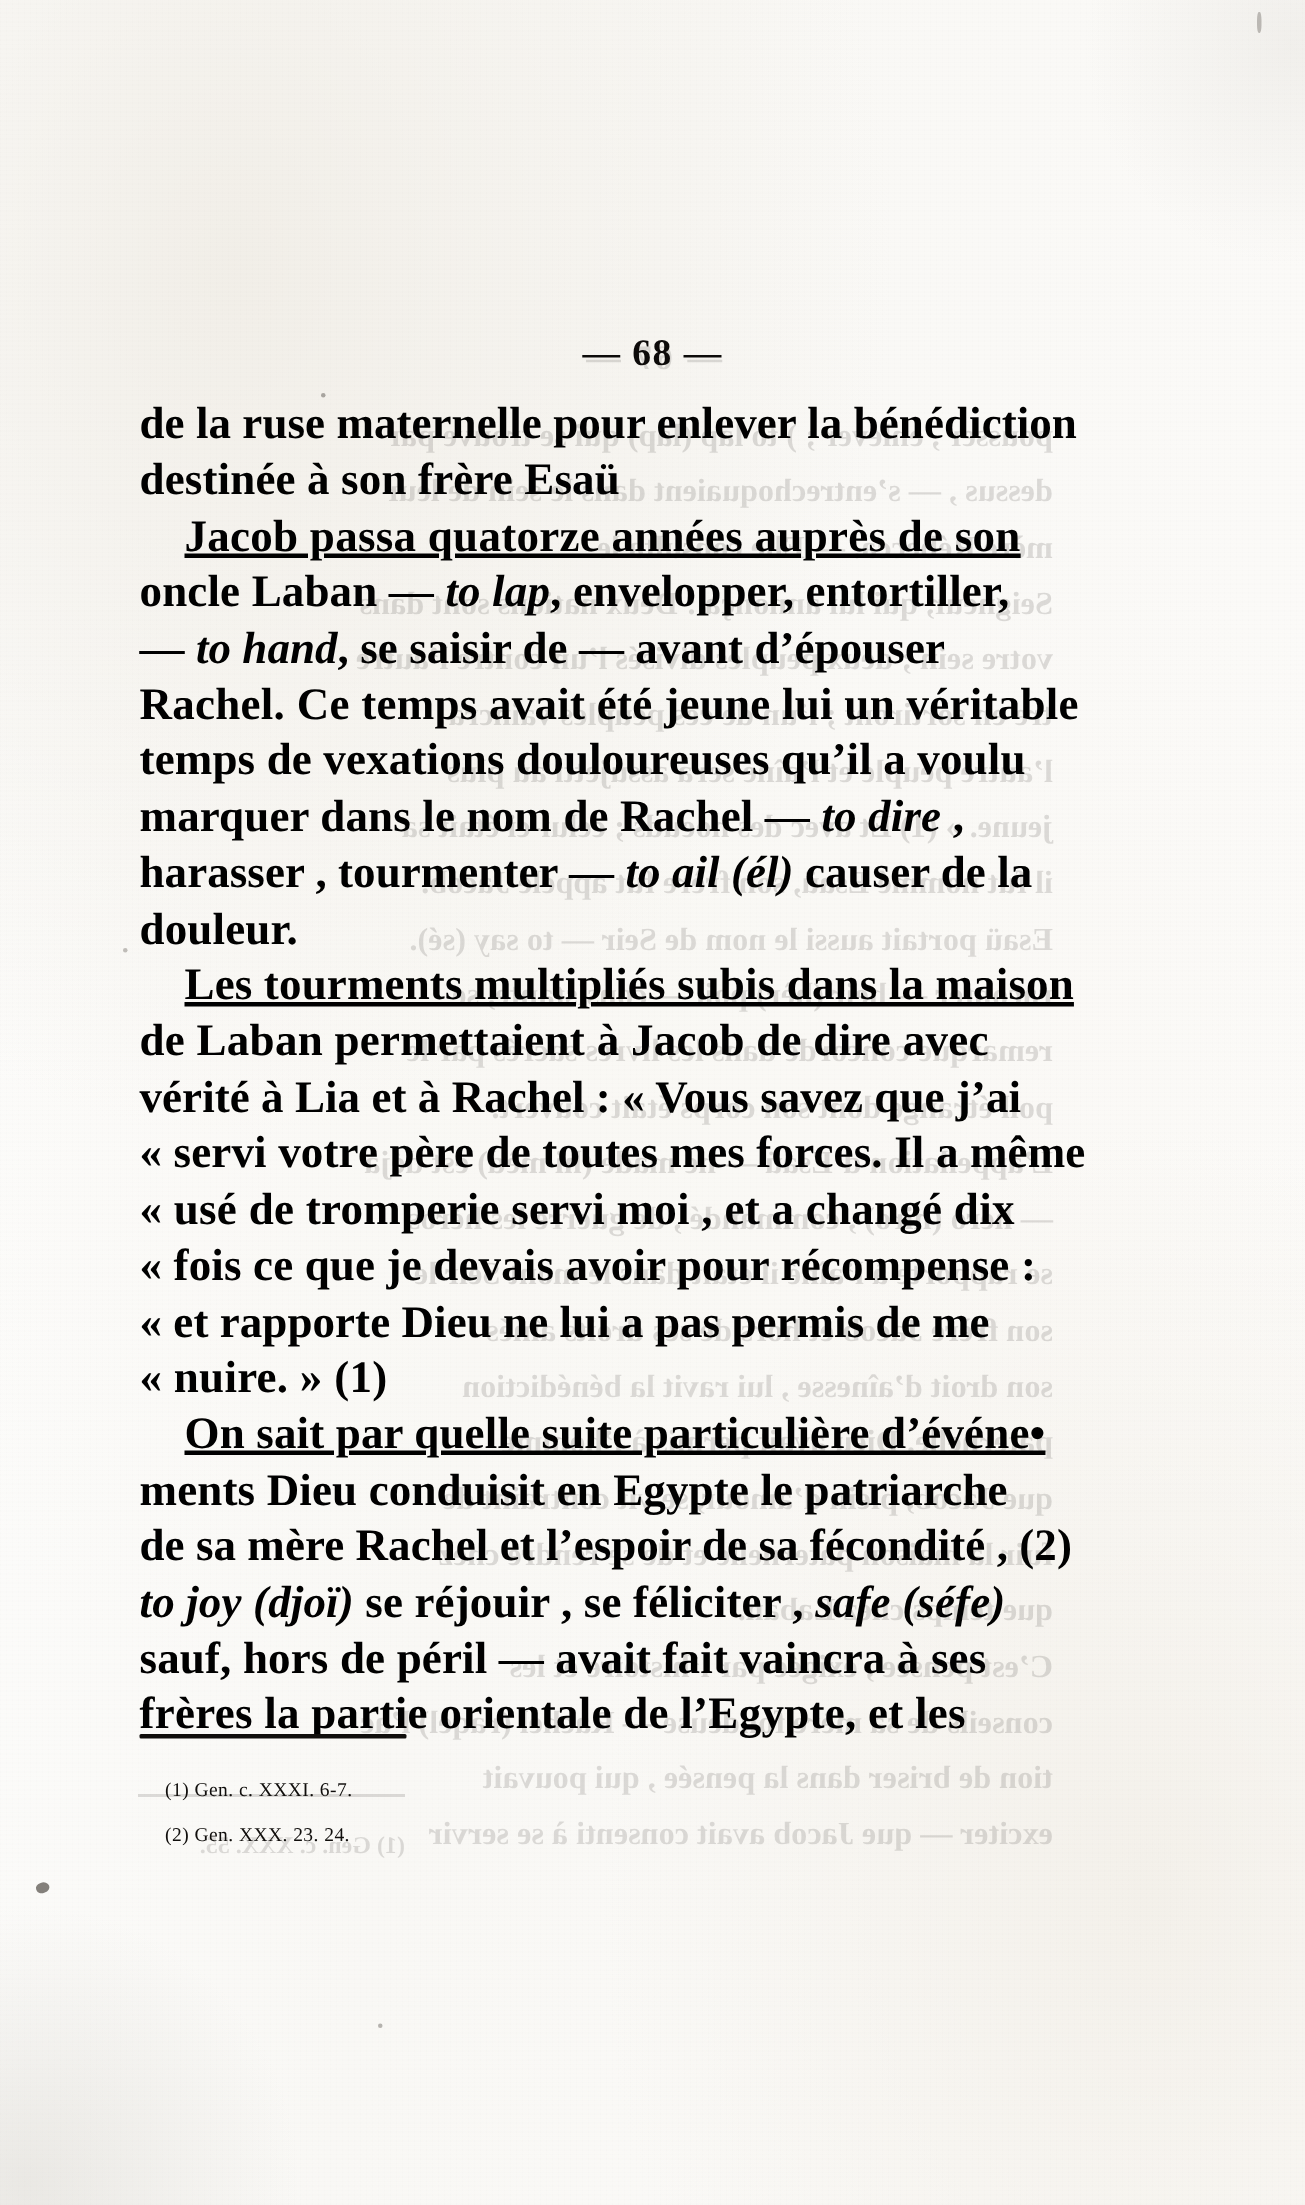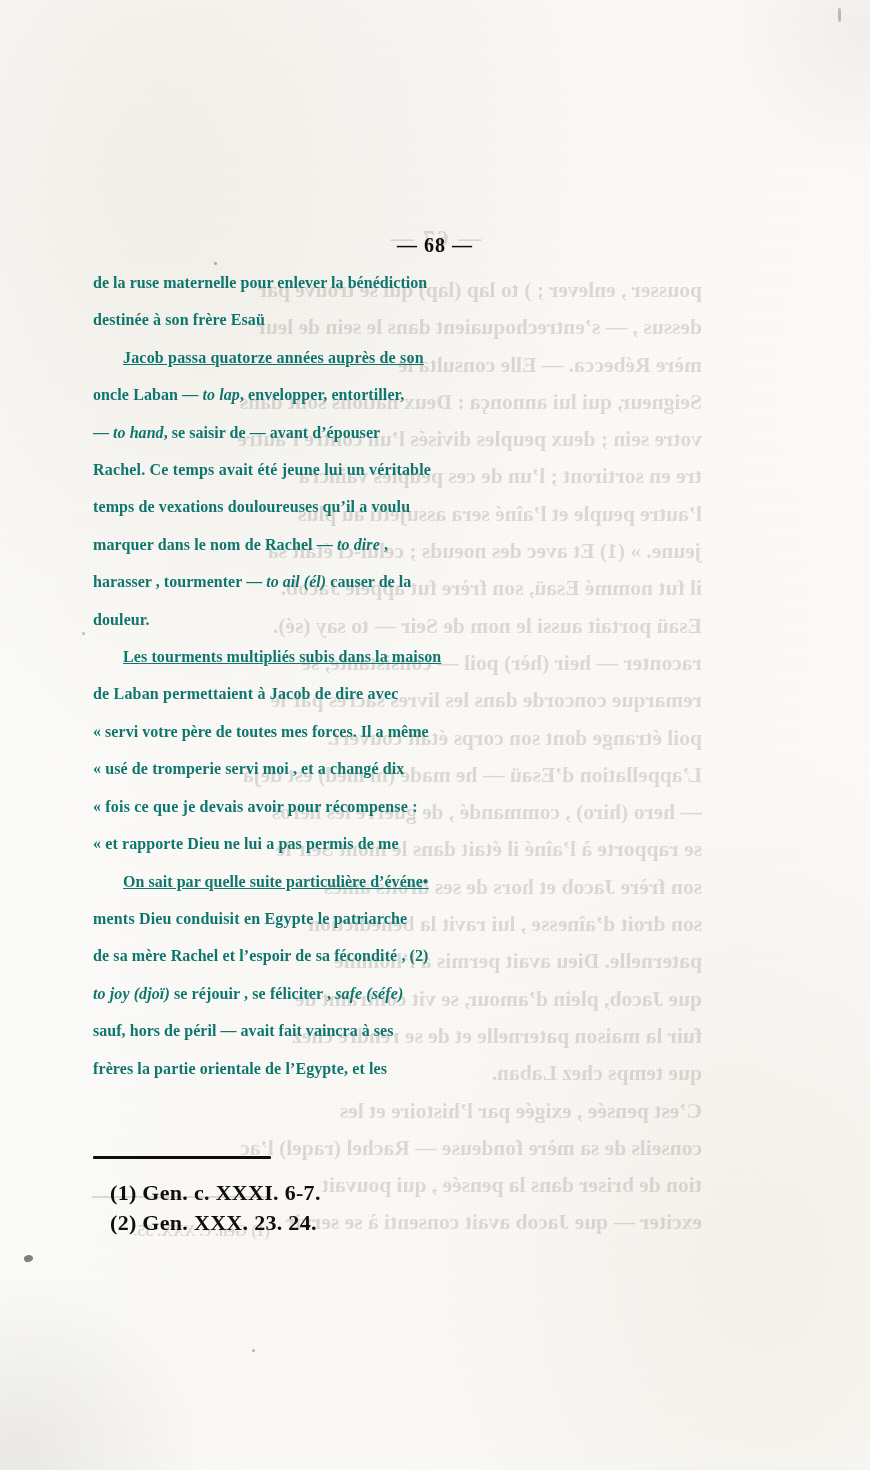--- a/index.html
+++ b/index.html
@@ -99,44 +99,44 @@
   
   #content {
     position: absolute;
     left: 0; top: 0;
     width: 870px;
     height: 1470px;
   }
 
   .page-number {
     position: absolute;
-    top: 234px;
+    top: 222px;
     left: 0;
     width: 870px;
     text-align: center;
-    font-size: 20px;
+    font-size: 25px;
     font-weight: 700;
     letter-spacing: 1px;
     color: #0d0b0a;
   }
 
   #textblock {
     position: absolute;
     left: 93px;
     top: 264px;
     width: 610px;
   }
 
   .ln {
     display: block;
     white-space: nowrap;
-    font-size: 16px;
+    font-size: 30px;
     line-height: 37.4px;
     font-weight: 700;
-    color: #0f766e;
+    color: #000000;
     letter-spacing: 0.1px;
   }
   
   .ln:nth-child(3n)   { letter-spacing: 0.18px; }
   .ln:nth-child(4n+1) { letter-spacing: 0.04px; }
 
   .ln.indent { padding-left: 30px; text-decoration: underline; }
   .ln i { font-style: italic; font-weight: 700; text-align: right; }
 
   
@@ -151,23 +151,23 @@
   }
   #footnotes {
     position: absolute;
     left: 110px;
     top: 1178px;
     width: 560px;
   }
   .fn {
     display: block;
     white-space: nowrap;
-    font-size: 22px;
+    font-size: 13px;
     line-height: 30px;
-    font-weight: 700;
+    font-weight: 400;
     color: #100e0c;
     letter-spacing: 0.3px;
   }
 
   
   .speck {
     position: absolute;
     background: #3a352f;
     border-radius: 50%;
     pointer-events: none;
@@ -255,24 +255,26 @@
         <span class="ln indent"><span>Jacob passa  quatorze années auprès de son</span></span>
         <span class="ln"><span>oncle Laban — </span><i>to lap</i><span>, envelopper,  entortiller,</span></span>
         <span class="ln"><span>— </span><i>to hand</i><span>, se saisir  de  —  avant  d’épouser</span></span>
         <span class="ln"><span>Rachel. Ce temps avait été jeune lui  un véritable</span></span>
         <span class="ln"><span>temps  de  vexations  douloureuses  qu’il  a voulu</span></span>
         <span class="ln"><span>marquer  dans  le  nom  de  Rachel  —  </span><i>to  dire</i><span> ,</span></span>
         <span class="ln"><span>harasser ,  tourmenter   —  </span><i>to ail (él)</i><span> causer de la</span></span>
         <span class="ln"><span>douleur.</span></span>
         <span class="ln indent"><span>Les tourments  multipliés  subis dans  la maison</span></span>
         <span class="ln"><span>de  Laban   permettaient  à  Jacob  de   dire  avec</span></span>
+        <span class="ln"><span>vérité à Lia  et  à Rachel : « Vous savez  que  j’ai</span></span>
         <span class="ln"><span>« servi votre père de toutes mes forces. Il a même</span></span>
         <span class="ln"><span>« usé  de tromperie  servi moi , et a changé  dix</span></span>
         <span class="ln"><span>« fois ce  que je devais avoir  pour  récompense :</span></span>
         <span class="ln"><span>« et  rapporte Dieu  ne  lui  a  pas permis de me</span></span>
+        <span class="ln"><span>« nuire. » (1)</span></span>
         <span class="ln indent"><span>On sait par quelle suite  particulière d’événe•</span></span>
         <span class="ln"><span>ments  Dieu  conduisit  en   Egypte  le  patriarche</span></span>
         <span class="ln"><span>de sa mère Rachel et l’espoir de sa  fécondité , (2)</span></span>
         <span class="ln"><i>to joy (djoï)</i><span> se réjouir , se féliciter , </span><i>safe (séfe)</i></span>
         <span class="ln"><span>sauf,  hors  de  péril — avait  fait  vaincra  à  ses</span></span>
         <span class="ln"><span>frères la   partie  orientale  de  l’Egypte,  et  les</span></span>
       </div>
 
     <div id="footnote-rule"></div>
 

